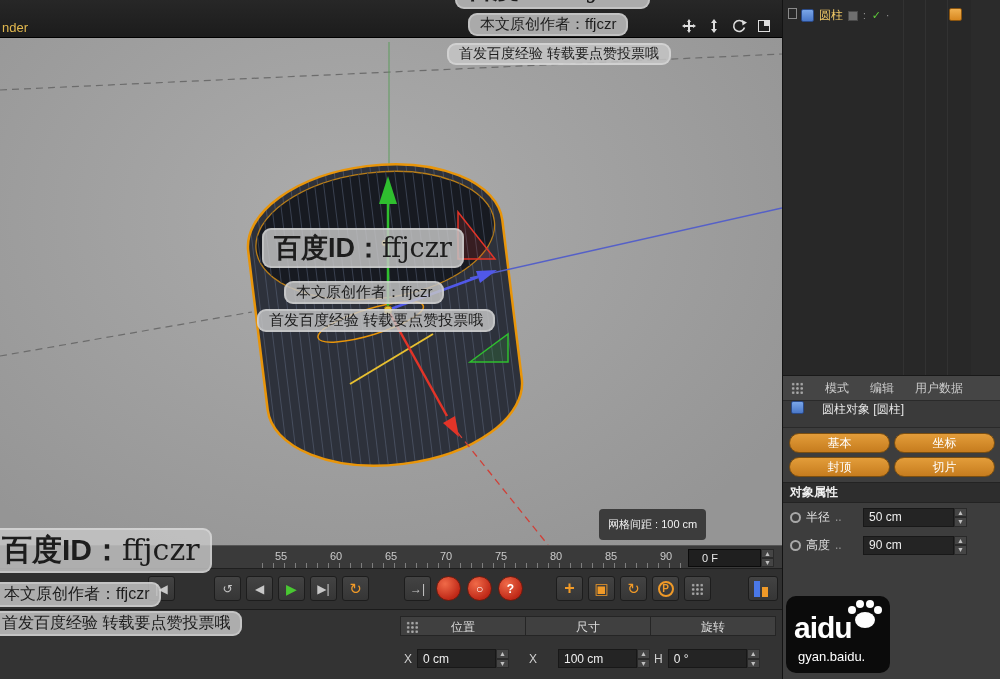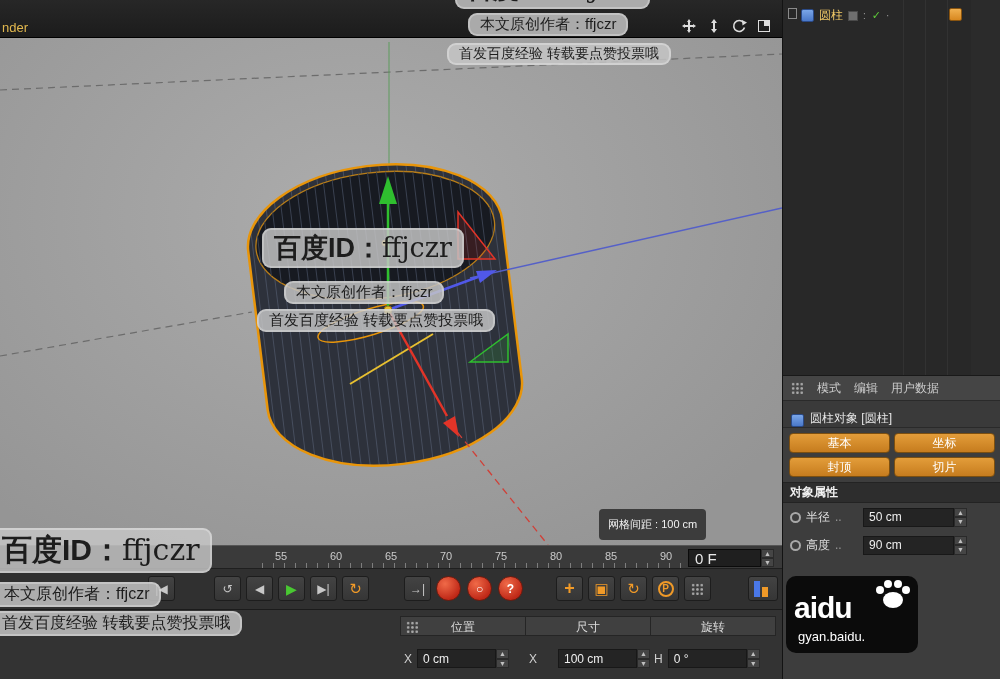--- a/index.html
+++ b/index.html
@@ -24,41 +24,41 @@
 .om-pageic{position:absolute;left:5px;top:8px;width:9px;height:11px;border:1px solid #8a8a8a}
 .om-row{position:absolute;left:18px;top:7px;display:flex;align-items:center;gap:5px;cursor:pointer}
 .cube-ic{width:13px;height:13px;background:linear-gradient(#7aa6e8,#4a78c8);border:1px solid #2a4a88;border-radius:2px;flex:none}
 .om-name{color:#f0c866}
 .sq-ic{width:10px;height:10px;background:#6f6f6f;border:1px solid #4a4a4a}
 .om-dots{color:#9a9a9a;font-size:10px;letter-spacing:1px}
 .check{color:#5ecb3a;font-size:11px;font-weight:bold}
 .tag-ic{position:absolute;right:9px;top:8px;width:13px;height:13px;background:linear-gradient(#f0b050,#d88820);border:1px solid #8a5510;border-radius:2px;cursor:pointer}
 
 .attr{position:absolute;left:0;top:375px;width:218px;height:304px;background:#3d3d3d;border-top:1px solid #191919}
-.attr-tabs{display:flex;align-items:center;gap:13px;height:25px;background:#454545;border-bottom:1px solid #2a2a2a;padding:0 8px;color:#ccc}
+.attr-tabs{display:flex;align-items:center;gap:21px;height:25px;background:#454545;border-bottom:1px solid #2a2a2a;padding:0 8px;color:#ccc}
 .attr-tab{cursor:pointer}
-.attr-title{display:flex;align-items:flex-end;gap:6px;height:27px;padding:0 8px;background:#3a3a3a;border-bottom:1px solid #2a2a2a;color:#e6e6e6}
+.attr-title{display:flex;align-items:flex-start;gap:18px;height:27px;padding:0 8px;background:#3a3a3a;border-bottom:1px solid #2a2a2a;color:#e6e6e6}
 .attr-btns{display:grid;grid-template-columns:1fr 1fr;gap:4px;padding:5px 6px}
-.abtn{height:20px;display:flex;align-items:center;justify-content:center;background:linear-gradient(#e39d3a,#c67c1e);border:1px solid #7c4f10;border-radius:4px;color:#fff;cursor:pointer}
+.abtn{height:20px;display:flex;align-items:center;justify-content:center;background:linear-gradient(#e39d3a,#c67c1e);border:1px solid #7c4f10;border-radius:10px;color:#fff;cursor:pointer}
 .attr-sec{height:21px;display:flex;align-items:center;padding:0 7px;background:#2d2d2d;border-top:1px solid #232323;border-bottom:1px solid #232323;color:#f2f2f2;font-weight:bold}
 .prow{display:flex;align-items:center;height:28px;padding:0 34px 0 7px;gap:5px}
 .radio{width:11px;height:11px;border:2px solid #a8a8a8;border-radius:50%;flex:none;cursor:pointer}
 .plabel{color:#ddd;white-space:nowrap}
 .pell{color:#999}
 .pinput{display:flex;width:104px;height:19px;margin-left:auto}
 .pval{flex:1;background:#242424;border:1px solid #181818;color:#eee;display:flex;align-items:center;padding:0 5px;font-size:12px;cursor:text}
 .stepper{width:13px;display:flex;flex-direction:column}
 .stepper span{flex:1;background:#454545;border:1px solid #2a2a2a;color:#c0c0c0;font-size:7px;line-height:1;display:flex;align-items:center;justify-content:center;cursor:pointer}
 
 
 .timeline{position:absolute;left:0;top:545px;width:782px;height:24px;background:#3a3a3a;border-top:1px solid #565656;border-bottom:1px solid #1f1f1f;cursor:pointer}
 .tick{position:absolute;top:4px;color:#cacaca;font-size:11px}
 .ruler{position:absolute;left:262px;top:17px;width:428px;height:5px;background:repeating-linear-gradient(90deg,#7e7e7e 0 1px,transparent 1px 11px)}
 .framebox{position:absolute;right:8px;top:3px;width:86px;height:18px;display:flex}
-.frameval{flex:1;background:#1f1f1f;border:1px solid #0b0b0b;color:#e8e8e8;display:flex;align-items:center;padding:0 6px;font-size:15px;cursor:text}
+.frameval{flex:1;background:#1f1f1f;border:1px solid #0b0b0b;color:#e8e8e8;display:flex;align-items:center;padding:0 13px;font-size:11px;cursor:text}
 
 
 .transport{position:absolute;left:0;top:569px;width:782px;height:41px;background:#303030;border-bottom:1px solid #1b1b1b}
 .tbtn{position:absolute;top:7px;width:27px;height:25px;background:linear-gradient(#434343,#363636);border:1px solid #1d1d1d;border-radius:3px;display:flex;align-items:center;justify-content:center;color:#c8c8c8;font-size:12px;cursor:pointer}
 .tbtn.green{color:#49c832;font-size:14px}
 .tbtn.orange{color:#f09a28;font-size:15px}
 .rbtn{position:absolute;top:7px;width:25px;height:25px;border-radius:50%;background:radial-gradient(circle at 35% 30%,#f06a48,#bf2817 72%);border:1px solid #6d1a0e;display:flex;align-items:center;justify-content:center;color:#fff;font-weight:bold;font-size:12px;cursor:pointer}
 .pcirc{width:16px;height:16px;border:2px solid #f09a28;border-radius:50%;display:flex;align-items:center;justify-content:center;color:#f09a28;font-size:10px;font-weight:bold}
 .dots{width:13px;height:12px;background-image:radial-gradient(#a8a8a8 1.1px,transparent 1.4px);background-size:4.3px 4.3px}
 .colsic{width:18px;height:16px;display:flex;gap:2px;align-items:flex-end}
@@ -75,21 +75,21 @@
 .coord-ic{position:absolute;left:5px;top:4px}
 .cgroup{position:absolute;top:33px;display:flex;align-items:center;gap:5px}
 .caxis{color:#cfcfcf}
 
 
 .wm-box{position:absolute;background:rgba(198,198,198,.83);border-radius:9px;color:#1d1d1d;white-space:nowrap;z-index:25;padding:2px 12px;box-shadow:inset 0 0 0 2px rgba(255,255,255,.28)}
 .wm-id{font-weight:bold}
 .wm-serif{font-family:"DejaVu Serif","Liberation Serif",serif;font-weight:normal}
 
 
-.badge{position:absolute;left:786px;top:576px;width:132px;height:77px;background:#0b0b0b;border-radius:10px;z-index:30}
+.badge{position:absolute;left:786px;top:596px;width:104px;height:77px;background:#0b0b0b;border-radius:10px;z-index:30}
 .badge-brand{position:absolute;left:8px;top:15px;color:#fff;font-size:30px;font-weight:bold;letter-spacing:-1px}
 .badge-domain{position:absolute;left:12px;top:53px;color:#fff;font-size:13px}
 .badge-paw{position:absolute;right:6px;top:2px}
 </style>
 </head>
 <body>
 
 <div class="app">
 
   <div class="topbar">

